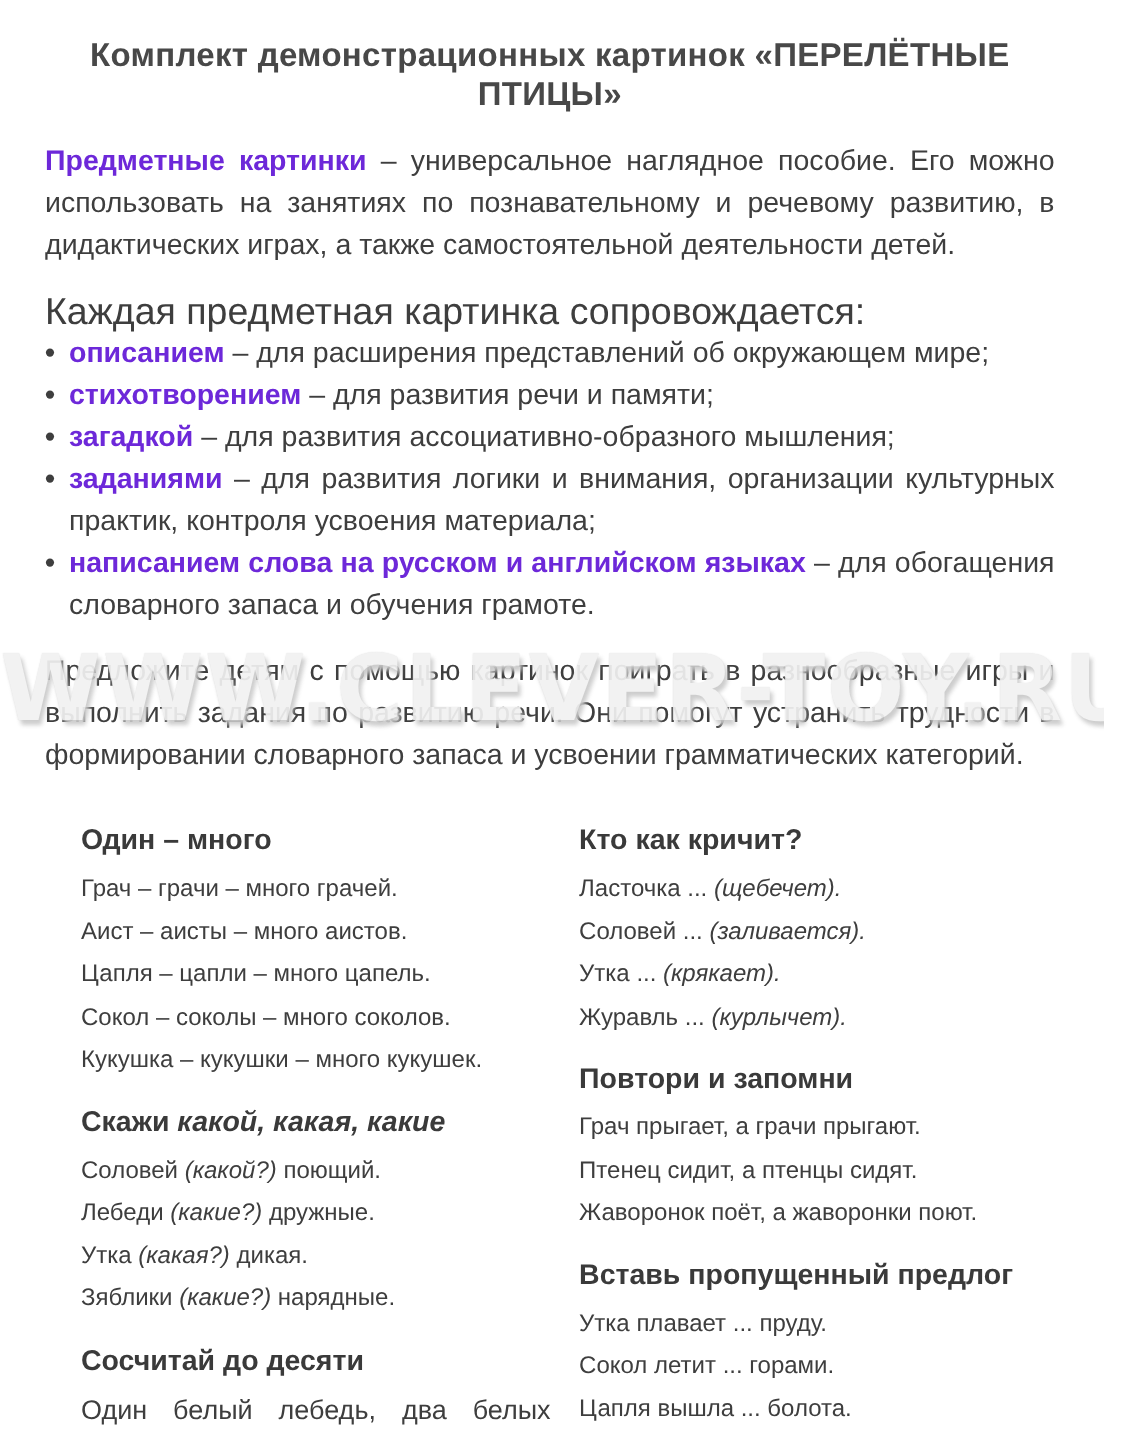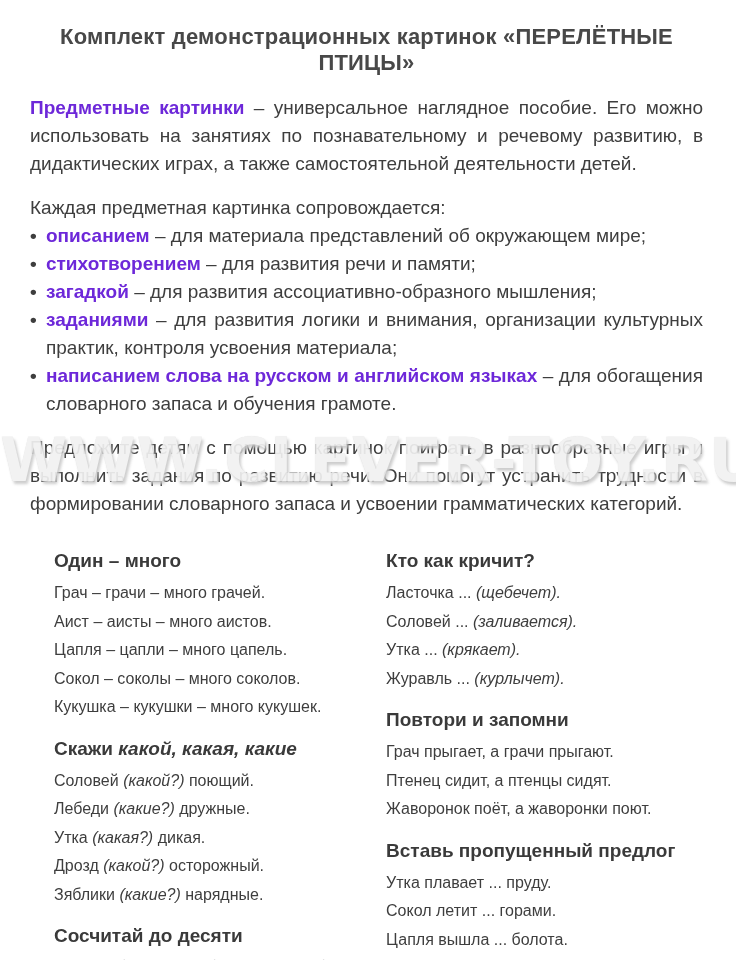--- a/index.html
+++ b/index.html
@@ -14,21 +14,21 @@
     padding:16px 33px 0 30px;
   }
   .title {
     font-size:22px; font-weight:bold; text-align:center;
     color:#484848; margin:8px 0 18px 0; letter-spacing:0.2px;
   }
   .para {
     font-size:19px; line-height:28px; text-align:justify; margin:0 0 16px 0;
   }
   .para b, .bullets b { color:#6d28d9; }
-  .lead { font-size:19px; line-height:28px; margin:0; }
+  .lead { font-size:25px; line-height:28px; margin:0; }
   ul.bullets {
     list-style:none; margin:0 0 16px 0; padding:0;
     font-size:19px; line-height:28px;
   }
   ul.bullets li { position:relative; padding-left:16px; text-align:justify; }
   ul.bullets li .dot { position:absolute; left:0; font-weight:bold; }
   .columns { display:flex; gap:16px; margin-top:2px; }
   .col-left  { width:354px; }
   .col-right { width:336px; }
   .section { margin:0 0 10px 0; }
@@ -58,21 +58,21 @@
 
 <div class="page">
 
   <h1 class="title">Комплект демонстрационных картинок «ПЕРЕЛЁТНЫЕ ПТИЦЫ»</h1>
 
   <p class="para"><b>Предметные картинки</b><span> – универсальное наглядное пособие. Его можно использовать на занятиях по познавательному и речевому развитию, в дидактических играх, а также самостоятельной деятельности детей.</span></p>
 
   <p class="lead">Каждая предметная картинка сопровождается:</p>
 
   <ul class="bullets">
-    <li><span class="dot">•</span><b>описанием</b><span> – для материала представлений об окружающем мире;</span></li>
+    <li><span class="dot">•</span><b>описанием</b><span> – для расширения представлений об окружающем мире;</span></li>
     <li><span class="dot">•</span><b>стихотворением</b><span> – для развития речи и памяти;</span></li>
     <li><span class="dot">•</span><b>загадкой</b><span> – для развития ассоциативно-образного мышления;</span></li>
     <li><span class="dot">•</span><b>заданиями</b><span> – для развития логики и внимания, организации культурных практик, контроля усвоения материала;</span></li>
     <li><span class="dot">•</span><b>написанием слова на русском и английском языках</b><span> – для обогащения словарного запаса и обучения грамоте.</span></li>
   </ul>
 
   <p class="para">Предложите детям с помощью картинок поиграть в разнообразные игры и выполнить задания по развитию речи. Они помогут устранить трудности в формировании словарного запаса и усвоении грамматических категорий.</p>
 
   <div class="columns">
     <div class="col-left">
@@ -83,21 +83,20 @@
             <div class="s-line"><span>Аист – аисты – много аистов.</span></div>
             <div class="s-line"><span>Цапля – цапли – много цапель.</span></div>
             <div class="s-line"><span>Сокол – соколы – много соколов.</span></div>
             <div class="s-line"><span>Кукушка – кукушки – много кукушек.</span></div>
           </div>
           <div class="section">
             <div class="s-heading"><span>Скажи </span><span class="it">какой, какая, какие</span></div>
             <div class="s-line"><span>Соловей </span><span class="it">(какой?)</span><span> поющий.</span></div>
             <div class="s-line"><span>Лебеди </span><span class="it">(какие?)</span><span> дружные.</span></div>
             <div class="s-line"><span>Утка </span><span class="it">(какая?)</span><span> дикая.</span></div>
-            <div class="s-line"><span>Дрозд </span><span class="it">(какой?)</span><span> осторожный.</span></div>
             <div class="s-line"><span>Зяблики </span><span class="it">(какие?)</span><span> нарядные.</span></div>
           </div>
           <div class="section">
             <div class="s-heading"><span>Сосчитай до десяти</span></div>
             <div class="s-para">Один белый лебедь, два белых лебедя, ... десять белых лебедей.</div>
           </div>
         </div>
     </div>
     <div class="col-right">
       <div class="sections" id="right-sections">

